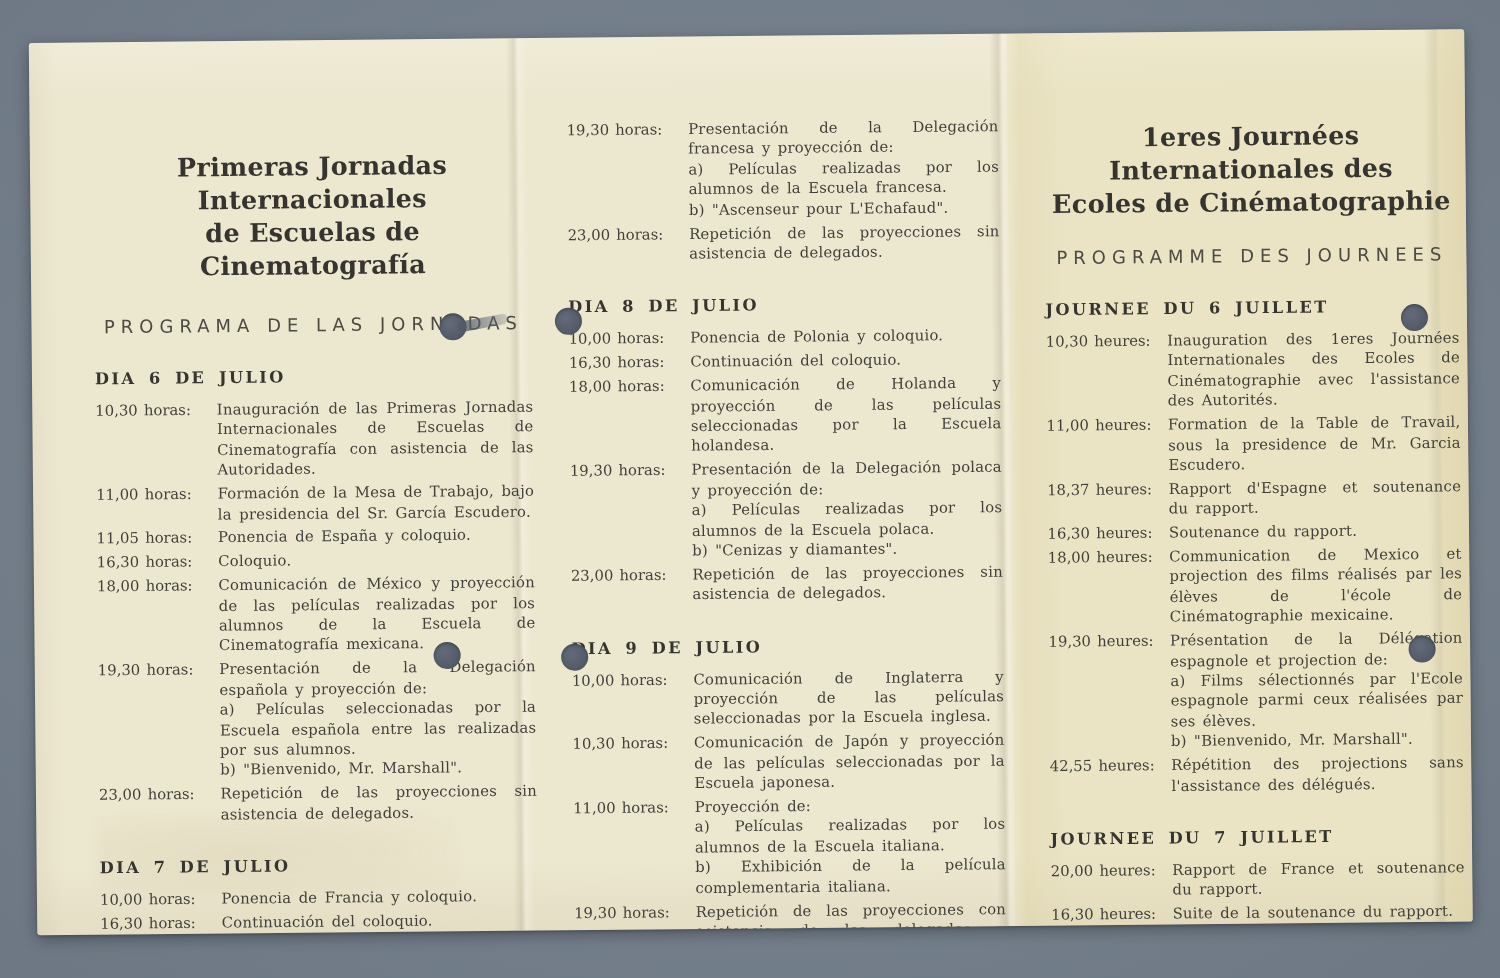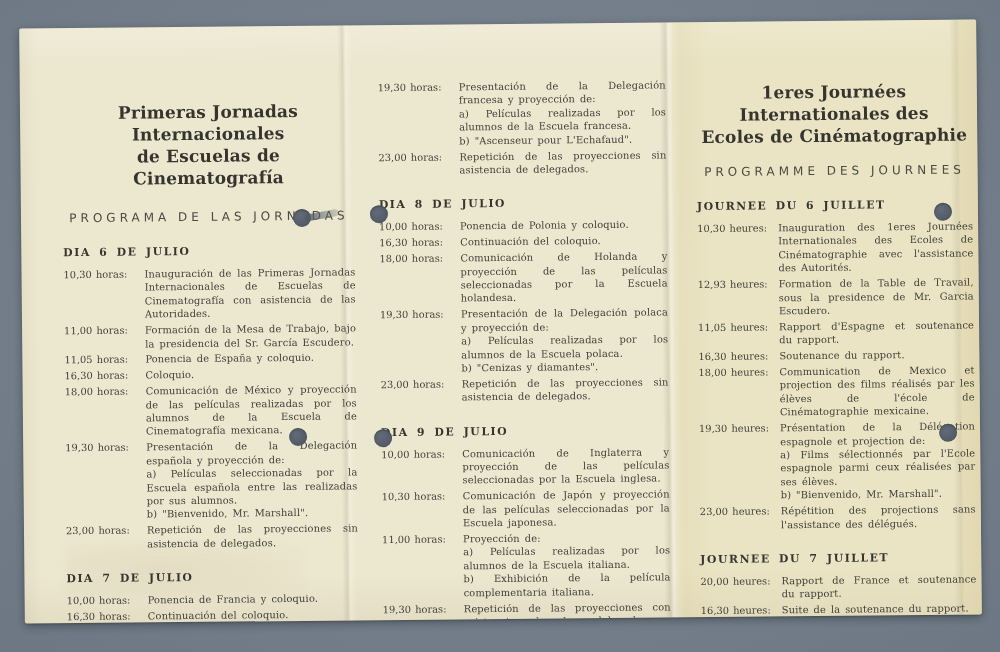--- a/index.html
+++ b/index.html
@@ -263,27 +263,27 @@
     <div class="doc-subtitle">PROGRAMME DES JOURNEES</div>
   <div class="section">
         <div class="sec-heading">JOURNEE DU 6 JUILLET</div>
         <div class="entry">
           <div class="time">10,30 heures:</div>
           <div class="desc">
             <div class="desc-text">Inauguration des 1eres Journées Internationales des Ecoles de Cinématographie avec l'assistance des Autorités.</div>
           </div>
         </div>
         <div class="entry">
-          <div class="time">12,93 heures:</div>
+          <div class="time">11,00 heures:</div>
           <div class="desc">
             <div class="desc-text">Formation de la Table de Travail, sous la presidence de Mr. Garcia Escudero.</div>
           </div>
         </div>
         <div class="entry">
-          <div class="time">11,05 heures:</div>
+          <div class="time">18,37 heures:</div>
           <div class="desc">
             <div class="desc-text">Rapport d'Espagne et soutenance du rapport.</div>
           </div>
         </div>
         <div class="entry">
           <div class="time">16,30 heures:</div>
           <div class="desc">
             <div class="desc-text">Soutenance du rapport.</div>
           </div>
         </div>
@@ -295,21 +295,21 @@
         </div>
         <div class="entry">
           <div class="time">19,30 heures:</div>
           <div class="desc">
             <div class="desc-text">Présentation de la Délégation espagnole et projection de:</div>
             <div class="subitem">a)  Films sélectionnés par l'Ecole espagnole parmi ceux réalisées par ses élèves.</div>
             <div class="subitem">b)  "Bienvenido, Mr. Marshall".</div>
           </div>
         </div>
         <div class="entry">
-          <div class="time">23,00 heures:</div>
+          <div class="time">42,55 heures:</div>
           <div class="desc">
             <div class="desc-text">Répétition des projections sans l'assistance des délégués.</div>
           </div>
         </div>
       </div>
       <div class="section">
         <div class="sec-heading">JOURNEE DU 7 JUILLET</div>
         <div class="entry">
           <div class="time">20,00 heures:</div>
           <div class="desc">

